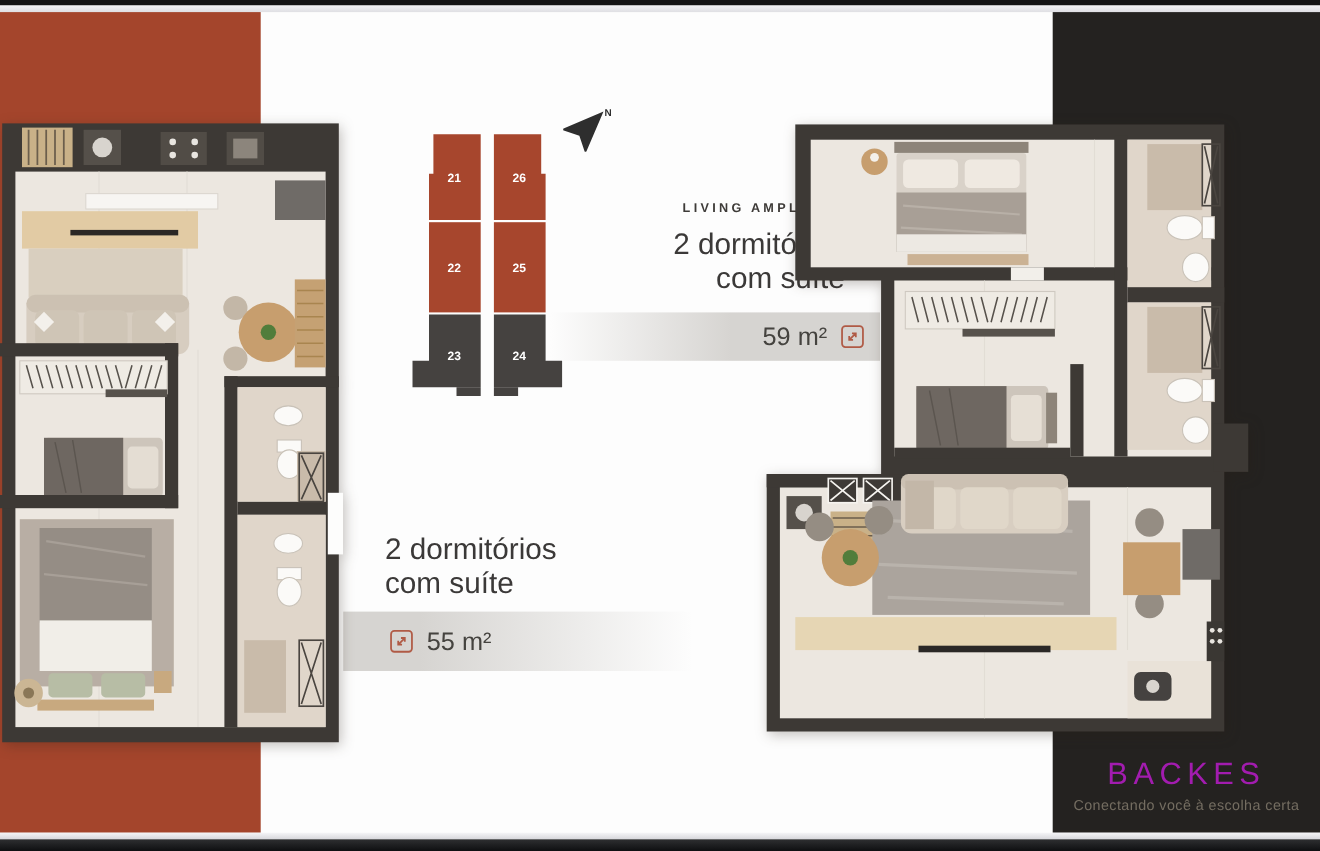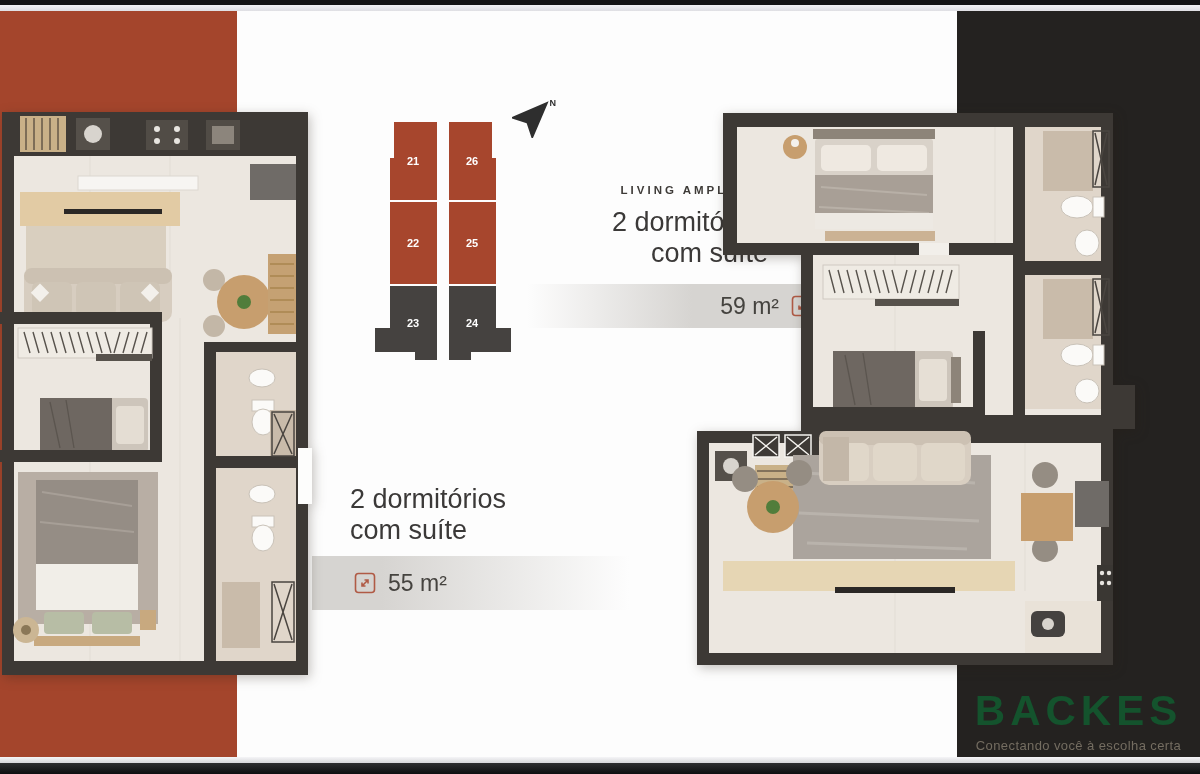--- a/index.html
+++ b/index.html
@@ -19,29 +19,29 @@
   #planA{left:0;top:112px;}
   #planB{left:695px;top:113px;}
   #keyplan{left:365px;top:98px;z-index:3;}
   #north{left:512px;top:94px;z-index:3;}
   
   .tb-right{left:520px;top:184px;width:248px;text-align:right;z-index:2;}
   .tb-left{left:350px;top:484px;width:240px;text-align:left;z-index:2;}
   .eyebrow{font-size:11.5px;font-weight:bold;letter-spacing:3px;color:#3E3B38;margin-bottom:11px;}
   .plan-title{font-size:27px;color:#3B3938;line-height:1.16;}
   .area-bar{height:44px;display:flex;align-items:center;z-index:2;}
-  .bar-right{left:527px;top:284px;width:300px;justify-content:flex-end;padding-right:14px;box-sizing:border-box;
+  .bar-right{left:500px;top:284px;width:300px;justify-content:flex-end;padding-right:14px;box-sizing:border-box;
              background:linear-gradient(to right,rgba(214,212,210,0),#D6D4D1 55%);}
   .bar-left{left:312px;top:556px;width:345px;height:54px;padding-left:42px;box-sizing:border-box;
             background:linear-gradient(to right,#D6D4D1 20%,rgba(214,212,210,0) 92%);}
   .area-text{font-size:23px;color:#45433F;}
   .gap12{width:12px;}
   
   .brand{left:957px;top:690px;width:243px;text-align:center;z-index:2;}
-  .brand-name{font-size:42px;font-weight:700;letter-spacing:5px;color:#14532d;line-height:1;}
+  .brand-name{font-size:28px;font-weight:400;letter-spacing:5px;color:#a21caf;line-height:1;}
   .brand-tagline{font-size:13px;letter-spacing:.4px;color:#746D61;margin-top:6px;}
 </style>
 </head>
 <body>
 
 <div id="stage">
 
   <div class="abs top-bar"></div>
   <div class="abs top-strip"></div>
   <div class="abs bottom-strip"></div>

